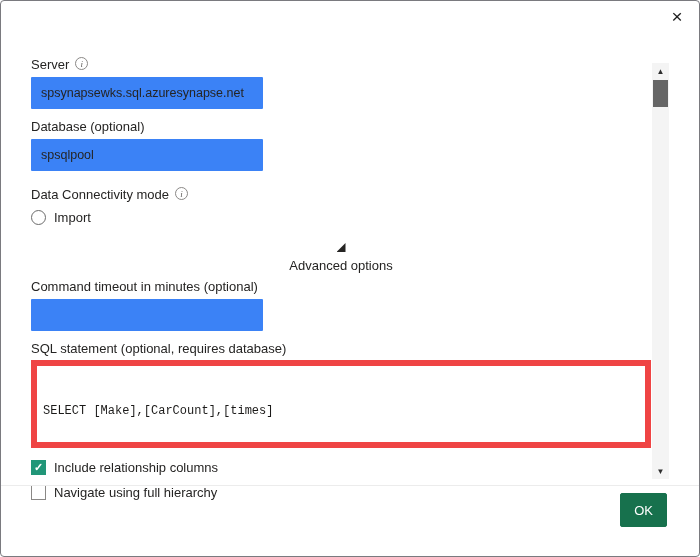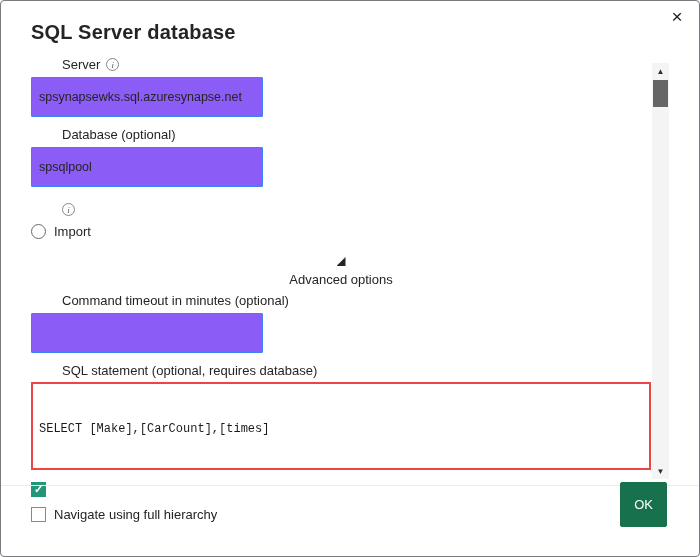--- a/index.html
+++ b/index.html
@@ -46,54 +46,52 @@
     letter-spacing: .2px;
   }
   .content {
     position: absolute;
     top: 56px;
     left: 30px;
     right: 48px;
   }
   .field-label {
     display: flex;
-    align-items: center;
     gap: 6px;
     font-size: 13px;
     color: #252423;
-    margin-left: 31px;
   }
   .info {
     display: inline-flex;
     align-items: center;
     justify-content: center;
     width: 13px;
     height: 13px;
     box-sizing: border-box;
     border: 1px solid #8a8886;
     border-radius: 50%;
     font-size: 9px;
     font-style: italic;
     font-family: "Liberation Serif", serif;
     color: #605e5c;
     cursor: default;
   }
   .text-input {
     display: block;
     width: 232px;
-    height: 40px;
+    height: 32px;
     box-sizing: border-box;
     margin-top: 5px;
-    border: 1px solid #3b82f6;
+    border: 3px solid #3b82f6;
     border-radius: 1px;
     padding: 2px 7px;
     font-family: "Liberation Sans", sans-serif;
     font-size: 12.5px;
     color: #252423;
-    background: #8b5cf6;
+    background: #3b82f6;
     outline: none;
   }
   .sec-database { margin-top: 10px; }
   .sec-conn { margin-top: 16px; }
   .radio-row {
     display: flex;
     align-items: flex-end;
     gap: 8px;
     margin-top: 8px;
     font-size: 13px;
@@ -135,21 +133,21 @@
     background: #252423;
     clip-path: polygon(100% 0, 100% 100%, 0 100%);
     flex: 0 0 auto;
   }
   .sec-timeout { margin-top: 6px; }
   .sec-sql { margin-top: 10px; }
   .sql-area {
     margin-top: 4px;
     height: 88px;
     box-sizing: border-box;
-    border: 2px solid #ef4444;
+    border: 6px solid #ef4444;
     background: #fff;
     padding: 3px 6px;
     font-family: "Liberation Mono", "DejaVu Sans Mono", monospace;
     font-size: 12px;
     line-height: 17px;
     color: #1b1a19;
     white-space: pre;
     overflow: hidden;
     cursor: text;
   }
@@ -220,21 +218,21 @@
     border-top: 1px solid #ececec;
   }
   .footer {
     position: absolute;
     right: 32px;
     bottom: 29px;
     display: flex;
     gap: 12px;
   }
   .btn {
-    height: 45px;
+    height: 34px;
     font-family: "Liberation Sans", sans-serif;
     font-size: 13px;
     border-radius: 2px;
     cursor: pointer;
   }
   .btn.ok {
     min-width: 46px;
     padding: 0 13px;
     background: var(--primary-button, #17714d);
     color: #ffffff;
@@ -248,36 +246,36 @@
     border: 1px solid #a9a9a9;
   }
 </style>
 </head>
 <body>
 
 <div class="dialog">
 
   <div class="close">×</div>
 
-  <h1 class="title">SQL Server database</h1>
 
   <div class="content">
 
     <div class="field-label sec-server">
       <span>Server</span>
       <span class="info">i</span>
     </div>
     <input class="text-input" type="text" value="spsynapsewks.sql.azuresynapse.net" style="">
 
     <div class="field-label sec-database">
       <span>Database (optional)</span>
     </div>
     <input class="text-input" type="text" value="spsqlpool" style="">
 
     <div class="field-label sec-conn">
+      <span>Data Connectivity mode</span>
       <span class="info">i</span>
     </div>
 
     <div class="radio-row">
       <span class="radio"></span>
       <span>Import</span>
     </div>
 
     <div class="advanced-toggle">
       <span class="tri"></span>
@@ -293,20 +291,21 @@
       <span>SQL statement (optional, requires database)</span>
     </div>
     <div class="sql-area">
       <div class="sql-line"><span>SELECT [Make],[CarCount],[times]</span></div>
       
       
     </div>
 
     <div class="check-row first">
       <span class="checkbox checked">✓</span>
+      <span>Include relationship columns</span>
     </div>
     <div class="check-row">
       <span class="checkbox"></span>
       <span>Navigate using full hierarchy</span>
     </div>
 
   </div>
 
   <div class="scrollbar">
     <div class="scroll-arrow up">▲</div>

